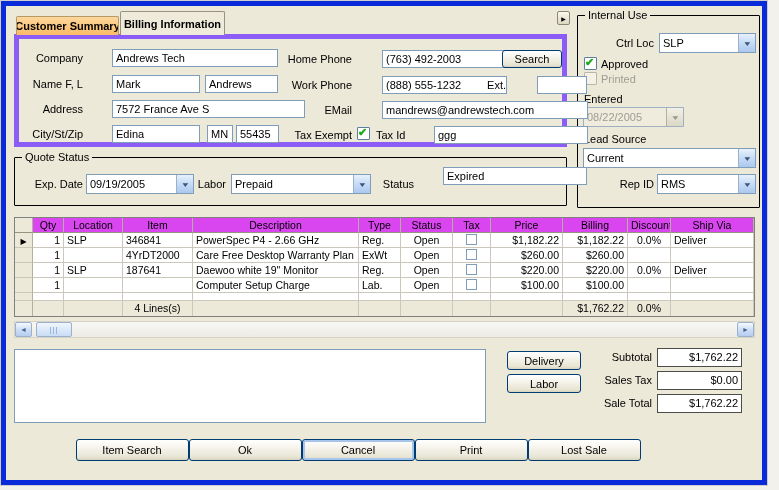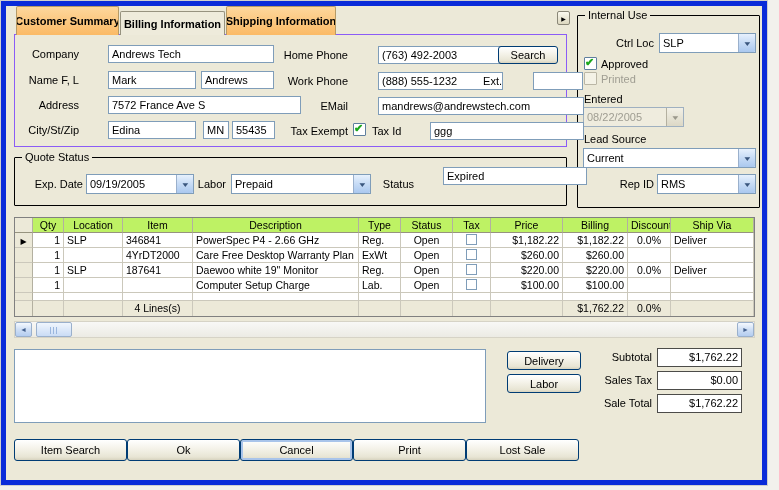--- a/index.html
+++ b/index.html
@@ -3,30 +3,30 @@
 <meta charset="utf-8">
 <style>
   * { margin:0; padding:0; box-sizing:border-box; font-family:"Liberation Sans", sans-serif; }
   html,body { width:779px; height:490px; background:#f2f1ec; position:relative; overflow:hidden; }
   .win { position:absolute; left:1px; top:1px; width:766px; height:484px;
          border:5px solid #0a2bd9; outline:1px solid #cfcfcf; background:#ECE9D8; }
   .client { position:absolute; inset:0; font-size:11px; color:#000; }
 
   
   .tabstrip { position:absolute; left:10px; top:5px; height:24px; display:flex; align-items:flex-end; z-index:2; }
-  .tab { height:29px; display:flex; align-items:center; justify-content:center; font-weight:bold;
+  .tab { height:19px; display:flex; align-items:center; justify-content:center; font-weight:bold;
          font-size:11px; background:linear-gradient(#fdd79c,#fbba66); border:1px solid #b59a66;
          border-bottom:none; border-radius:2px 2px 0 0; margin-right:1px; overflow:hidden; white-space:nowrap; cursor:default; }
   .tab.active { height:24px; background:#eeebdb; border-color:#96927f; z-index:3; }
   .tabscroll { position:absolute; left:551px; top:5px; width:13px; height:14px; background:linear-gradient(#fbf9ee,#ddd8c0);
          border:1px solid #8a8778; border-radius:2px; display:flex; align-items:center; justify-content:center; z-index:4; }
   .tabscroll::after { content:"▶"; font-size:6px; color:#000; }
 
   .panel { position:absolute; left:8px; top:28px; width:553px; height:113px;
-           border:1px solid #8b5cf6; background:#ECE9D8; z-index:1; }
+           border:5px solid #8b5cf6; background:#ECE9D8; z-index:1; }
 
   .lbl { position:absolute; font-size:11px; line-height:13px; white-space:nowrap; }
   .r { text-align:right; }
   .gray { color:#9f9d92; }
 
   .tb { position:absolute; background:#fff; border:1px solid #7F9DB9; font-size:11px;
         line-height:16px; padding:0 3px; height:18px; white-space:nowrap; overflow:hidden;margin-left:25px; }
 
   .combo { position:absolute; background:#fff; border:1px solid #7F9DB9; height:20px; display:flex; }
   .combo .cval { flex:1; font-size:11px; line-height:18px; padding-left:3px; white-space:nowrap; overflow:hidden; }
@@ -48,21 +48,21 @@
   .btn.focus { box-shadow:inset 0 0 0 2px #a9c4ea; }
 
   .group { position:absolute; border:1px solid #000000; border-radius:1px; }
   .group > .legend { position:absolute; top:-7px; left:7px; background:#ECE9D8; padding:0 3px; font-size:11px; line-height:13px; }
 
   
   .grid { position:absolute; left:8px; top:211px; width:741px; border:1px solid #808080; background:#fff; }
   .grow { display:grid; grid-template-columns:18px 31px 59px 70px 166px 42px 52px 38px 72px 65px 43px 83px; }
   .gcell { font-size:10.5px; line-height:14px; height:15px; padding:0 3px; border-right:1px solid #cbc8bb;
            border-bottom:1px solid #cbc8bb; white-space:nowrap; overflow:hidden; background:#fff; }
-  .ghead .gcell { background:#bef264; text-align:center; border-right:1px solid #b3b0a0; border-bottom:1px solid #96937f; }
+  .ghead .gcell { background:#d946ef; text-align:center; border-right:1px solid #b3b0a0; border-bottom:1px solid #96937f; }
   .gcell.sel { background:#ECE9D8; border-right:1px solid #b3b0a0; padding:0; text-align:center; }
   .gcell.num { text-align:right; }
   .gcell.ctr { text-align:center; padding:0; }
   .grow.empty .gcell { height:8px; }
   .grow.sum .gcell { background:#ECE9D8; border-bottom:none; }
   .selarrow::after { content:"▶"; font-size:8px; line-height:14px; }
   .gcb { width:11px; height:11px; border:1px solid #7F9DB9; background:#fff; margin:1px auto 0; }
 
   
   .hscroll { position:absolute; left:8px; top:315px; width:741px; height:17px;
@@ -76,33 +76,32 @@
             background:linear-gradient(#f0f6fd,#cadcf5); }
   .sthumb::after { content:""; position:absolute; left:13px; top:4px; width:8px; height:7px;
             background:repeating-linear-gradient(90deg,#9ab6dd 0 1px,transparent 1px 3px); }
 
   .notes { position:absolute; left:8px; top:343px; width:472px; height:74px; background:#fff;
            border:1px solid #7F9DB9; resize:none; outline:none; font-size:11px; }
 
   .totfield { position:absolute; width:85px; height:19px; background:#fff; border:1px solid #4c4c49;
               font-size:11px; line-height:17px; text-align:right; padding-right:3px; }
 
-  .footer { position:absolute; left:8px; top:433px; width:688px; height:22px; display:flex; justify-content:flex-start; }
+  .footer { position:absolute; left:8px; top:433px; width:688px; height:22px; display:flex; justify-content:center; }
   .footer .btn { position:relative; width:113px; height:22px; }
 </style>
 </head>
 <body>
 
 <div class="win">
 <div class="client">
 
   <div class="tabstrip">
     <div class="tab" style="width:103px">Customer Summary</div>
     <div class="tab active" style="width:105px">Billing Information</div>
-    <div class="tab" style="width:110px">Shipping Information</div>
   </div>
   <div class="tabscroll"></div>
 
   <div class="panel">
     <div class="lbl r" style="left:0;top:13px;width:64px">Company</div>
     <div class="tb" style="left:68px;top:10px;width:166px">Andrews Tech</div>
 
     <div class="lbl r" style="left:0;top:39px;width:64px">Name F, L</div>
     <div class="tb" style="left:68px;top:36px;width:88px">Mark</div>
     <div class="tb" style="left:161px;top:36px;width:73px">Andrews</div>

